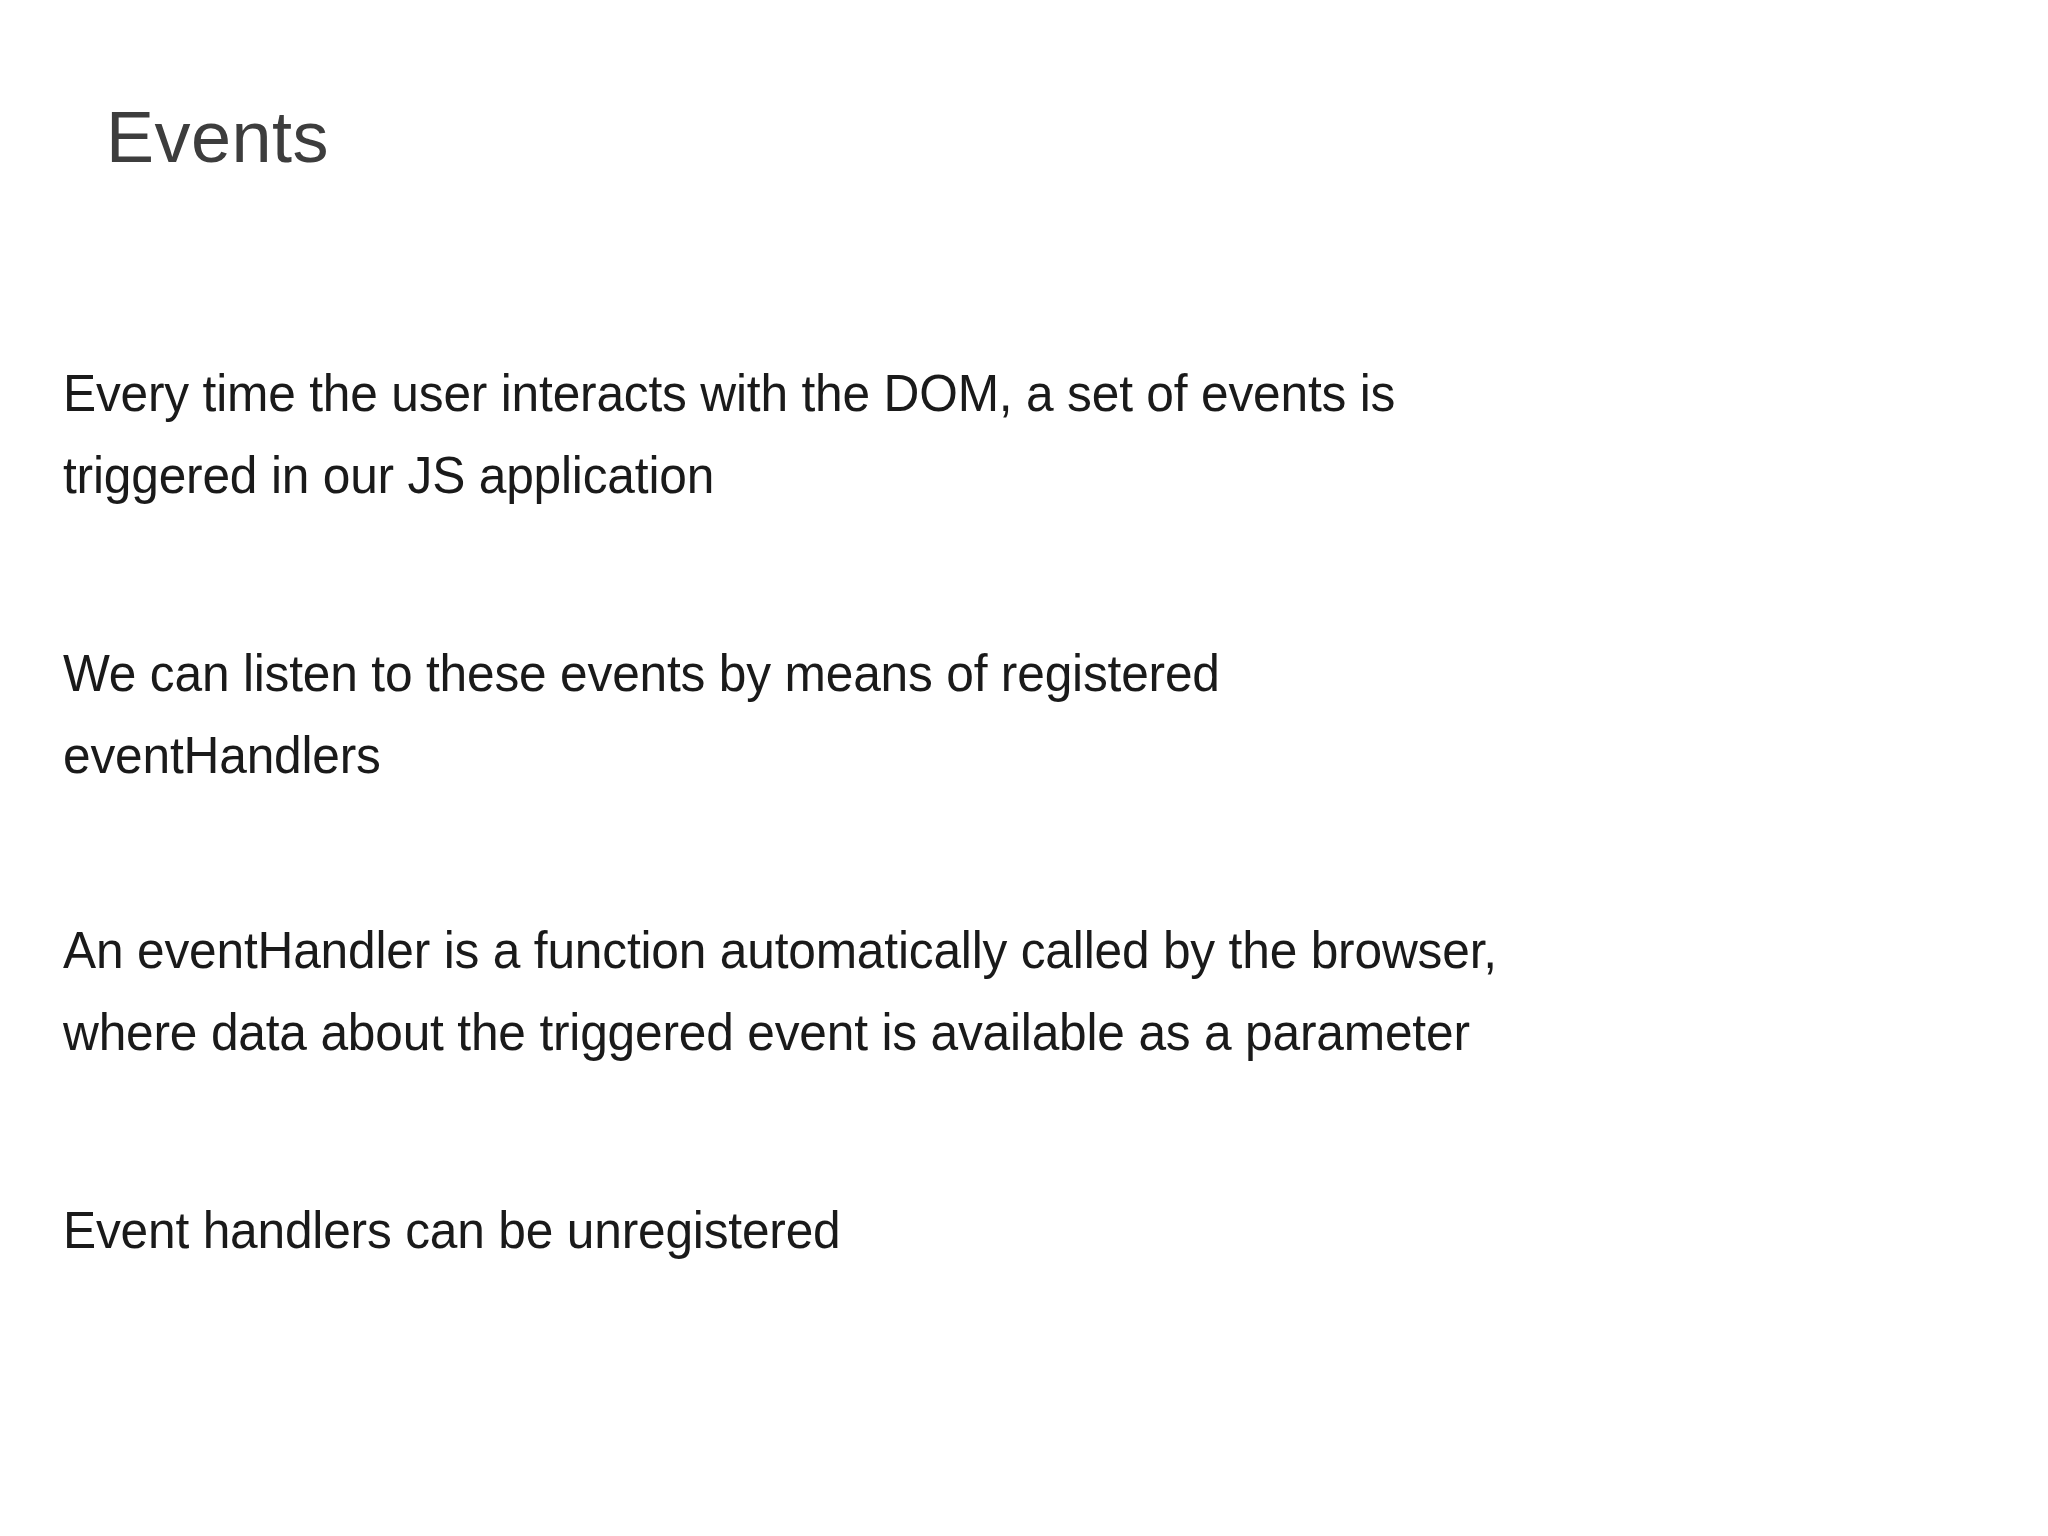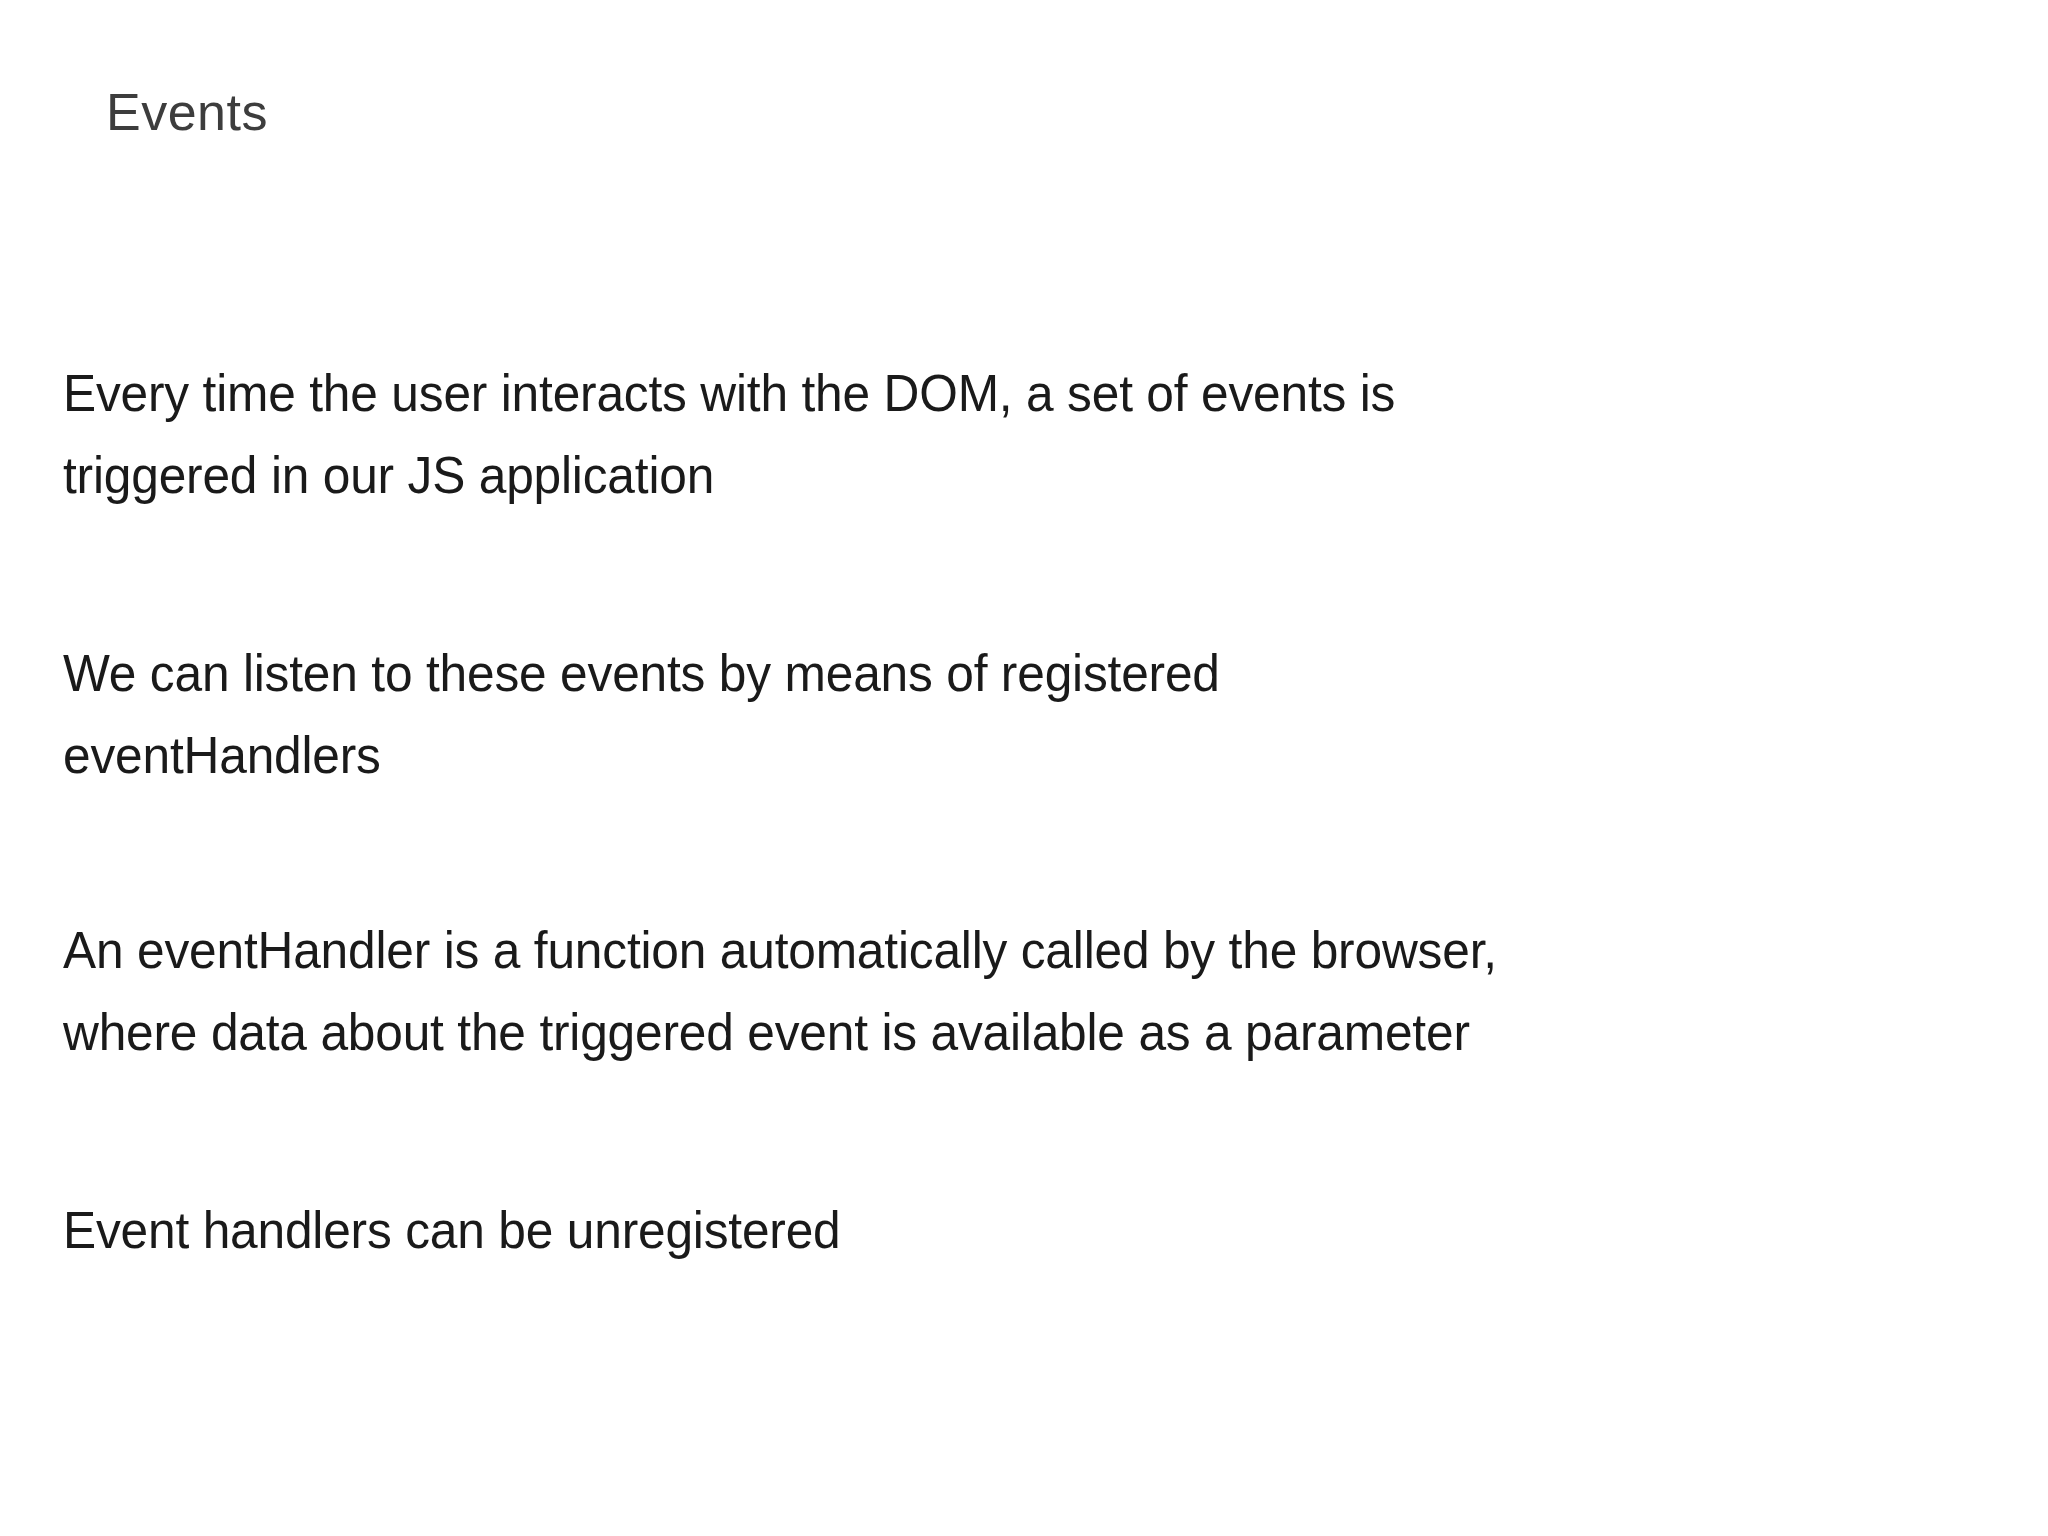--- a/index.html
+++ b/index.html
@@ -23,21 +23,21 @@
     box-sizing: border-box;
   }
 
   
   .slide-title {
     position: absolute;
     left: 106px;
     top: 46px;
     width: 1800px;
     font-family: "Liberation Sans", "DejaVu Sans", sans-serif;
-    font-size: 52px;
+    font-size: 72px;
     font-weight: 300;
     letter-spacing: 0.5px;
     line-height: 1.22;
     color: #3d3d3d;
     white-space: nowrap;
     -webkit-font-smoothing: antialiased;
   }
 
   
   .body-block {

